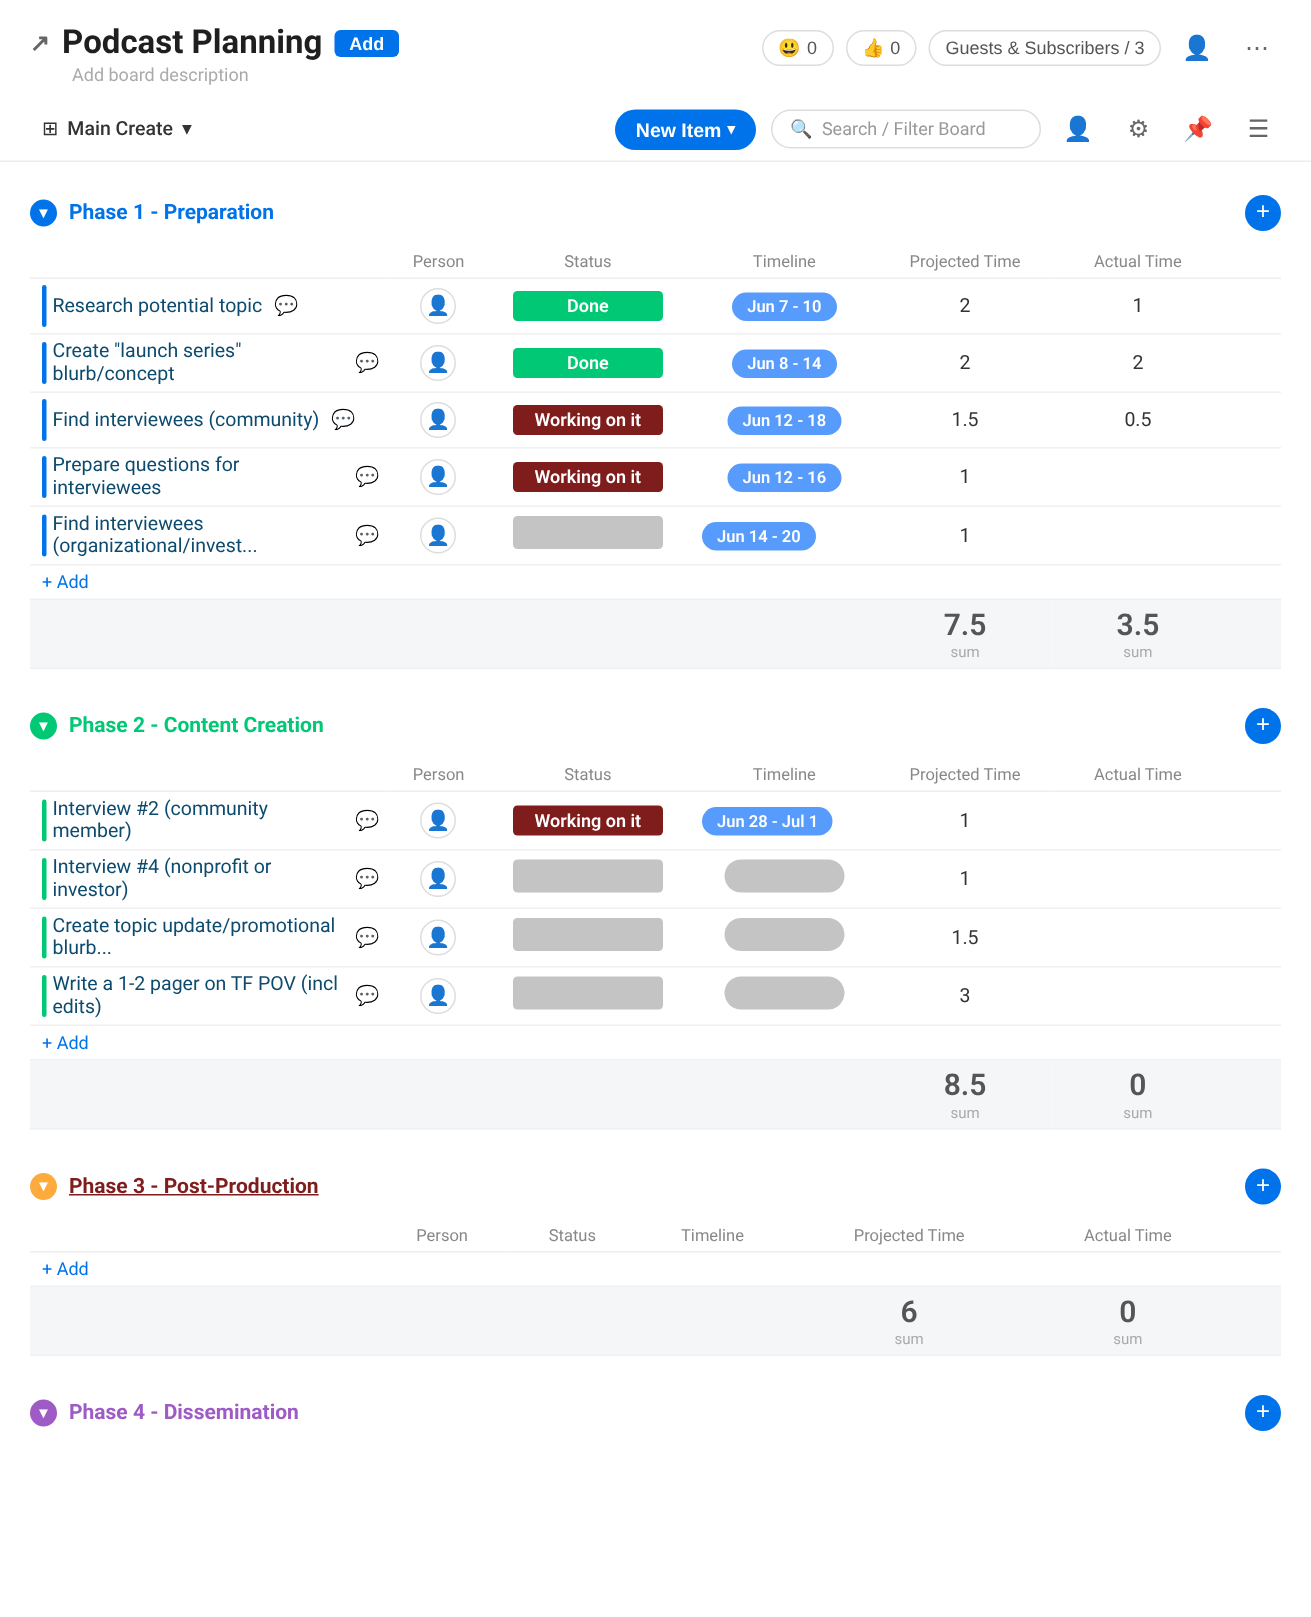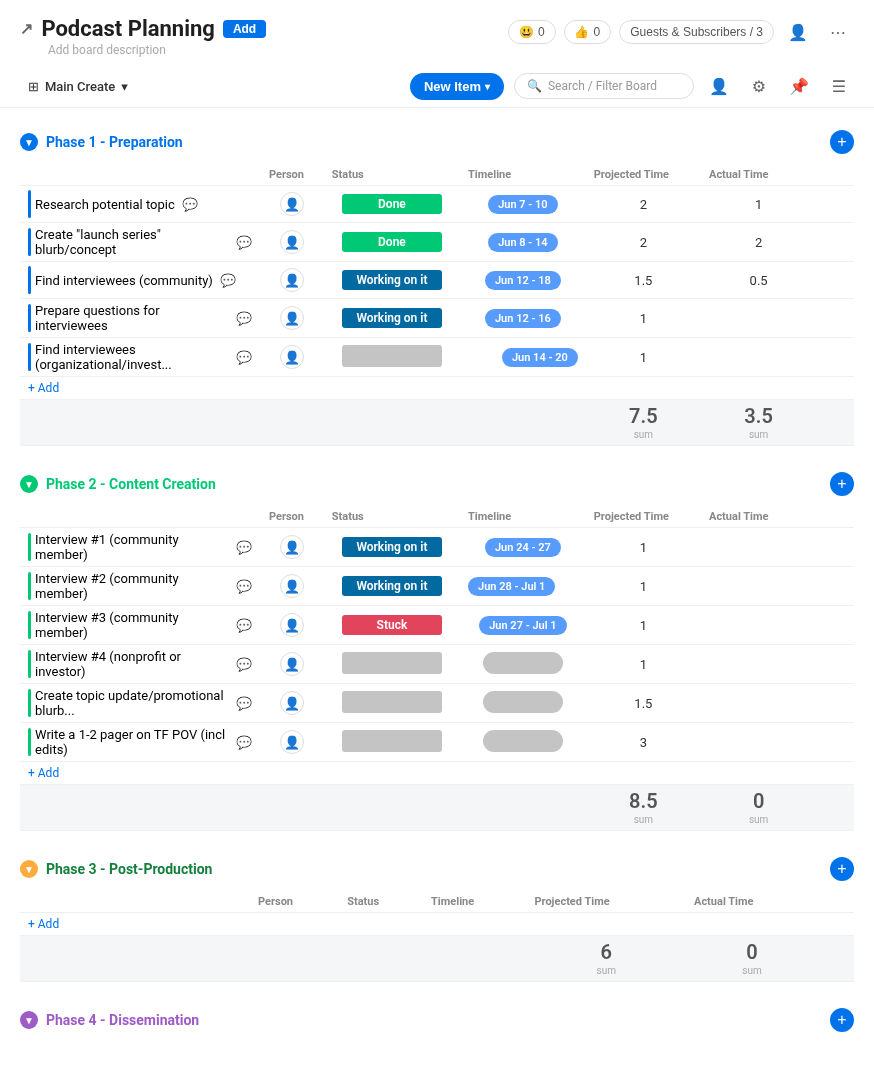--- a/index.html
+++ b/index.html
@@ -25,40 +25,40 @@
     .board { padding: 16px 20px; overflow-x: auto; }
     
     .phase-section { margin-bottom: 20px; }
     
     .phase-header { display: flex; align-items: center; gap: 8px; padding: 6px 0; margin-bottom: 4px; }
     .phase-toggle { width: 18px; height: 18px; border-radius: 50%; display: flex; align-items: center; justify-content: center; color: #fff; font-size: 10px; cursor: pointer; flex-shrink: 0; }
     .phase-title { font-size: 14px; font-weight: 700; }
     
     .phase-table { width: 100%; border-collapse: collapse; }
     .phase-table th { font-size: 11px; color: #888; font-weight: 400; padding: 4px 8px; text-align: left; border-bottom: 1px solid #eee; }
-    .phase-table th.center { text-align: left; font-weight: bold; }
+    .phase-table th.center { text-align: center; }
     .phase-table td { padding: 4px 8px; border-bottom: 1px solid #f0f0f0; vertical-align: middle; }
     
     .col-item { width: 230px; }
     .col-person { width: 60px; text-align: center; }
     .col-status { width: 130px; text-align: center; }
     .col-timeline { width: 120px; text-align: center; }
     .col-projected { width: 110px; text-align: center; }
     .col-actual { width: 110px; text-align: center; }
     .col-add { width: 36px; }
     
     .row-item-name { display: flex; align-items: center; gap: 4px; }
     .left-bar { width: 3px; height: 28px; border-radius: 2px; flex-shrink: 0; }
-    .item-name-text { font-size: 13px; color: #000000; }
+    .item-name-text { font-size: 13px; color: #0c4a6e; }
     .comment-icon { color: #ccc; font-size: 13px; margin-left: 4px; cursor: pointer; }
     .person-icon { width: 24px; height: 24px; border-radius: 50%; border: 1px solid #ddd; display: flex; align-items: center; justify-content: center; color: #bbb; font-size: 13px; margin: 0 auto; cursor: pointer; }
     
     .status-pill { border-radius: 3px; padding: 3px 8px; font-size: 12px; font-weight: 600; color: #fff; text-align: center; display: inline-block; min-width: 100px; }
     .status-done { background: #00c875; }
-    .status-working { background: #0369a1; }
+    .status-working { background: #7f1d1d; }
     .status-stuck { background: #e2445c; }
     .status-empty { background: #c4c4c4; min-width: 100px; height: 22px; border-radius: 3px; display: inline-block; }
     
     .timeline-pill { background: #579bfc; color: #fff; border-radius: 12px; padding: 3px 10px; font-size: 11px; font-weight: 600; display: inline-block; white-space: nowrap; }
     .timeline-empty { background: #c4c4c4; border-radius: 12px; width: 80px; height: 22px; display: inline-block; }
     
     .num-val { font-size: 13px; color: #333; text-align: center; }
     
     .add-row td { font-size: 12px; color: #0073ea; padding: 4px 8px; cursor: pointer; }
     
@@ -212,21 +212,21 @@
               <div class="row-item-name">
                 <div class="left-bar" style="background: rgb(0, 115, 234);"></div>
                 <span class="item-name-text">Find interviewees (organizational/invest...</span>
                 <span class="comment-icon">💬</span>
               </div>
             </td>
             <td class="col-person">
               <div class="person-icon">👤</div>
             </td>
             <td class="col-status" style="text-align: center;"><span class="status-empty"></span></td>
-            <td class="col-timeline" style="text-align: right;"><span class="timeline-pill">Jun 14 - 20</span></td>
+            <td class="col-timeline" style="text-align: left;"><span class="timeline-pill">Jun 14 - 20</span></td>
             <td class="col-projected num-val">1</td>
             <td class="col-actual num-val"></td>
             <td></td>
           </tr>
           <tr class="add-row">
             <td colspan="7">+ Add</td>
           </tr>
         </tbody>
         <tfoot>
           <tr class="sum-row">
@@ -254,63 +254,29 @@
             <th class="center">Projected Time</th>
             <th class="center">Actual Time</th>
             <th class="col-add"></th>
           </tr>
         </thead>
         <tbody>
           <tr>
             <td class="col-item">
               <div class="row-item-name">
                 <div class="left-bar" style="background: rgb(0, 200, 117);"></div>
-                <span class="item-name-text">Interview #1 (community member)</span>
-                <span class="comment-icon">💬</span>
-              </div>
-            </td>
-            <td class="col-person">
-              <div class="person-icon">👤</div>
-            </td>
-            <td class="col-status" style="text-align: center;"><span class="status-pill status-working">Working on it</span></td>
-            <td class="col-timeline" style="text-align: center;"><span class="timeline-pill">Jun 24 - 27</span></td>
-            <td class="col-projected num-val">1</td>
-            <td class="col-actual num-val"></td>
-            <td></td>
-          </tr>
-          <tr>
-            <td class="col-item">
-              <div class="row-item-name">
-                <div class="left-bar" style="background: rgb(0, 200, 117);"></div>
                 <span class="item-name-text">Interview #2 (community member)</span>
                 <span class="comment-icon">💬</span>
               </div>
             </td>
             <td class="col-person">
               <div class="person-icon">👤</div>
             </td>
             <td class="col-status" style="text-align: center;"><span class="status-pill status-working">Working on it</span></td>
             <td class="col-timeline" style="text-align: left;"><span class="timeline-pill">Jun 28 - Jul 1</span></td>
-            <td class="col-projected num-val">1</td>
-            <td class="col-actual num-val"></td>
-            <td></td>
-          </tr>
-          <tr>
-            <td class="col-item">
-              <div class="row-item-name">
-                <div class="left-bar" style="background: rgb(0, 200, 117);"></div>
-                <span class="item-name-text">Interview #3 (community member)</span>
-                <span class="comment-icon">💬</span>
-              </div>
-            </td>
-            <td class="col-person">
-              <div class="person-icon">👤</div>
-            </td>
-            <td class="col-status" style="text-align: center;"><span class="status-pill status-stuck">Stuck</span></td>
-            <td class="col-timeline" style="text-align: center;"><span class="timeline-pill">Jun 27 - Jul 1</span></td>
             <td class="col-projected num-val">1</td>
             <td class="col-actual num-val"></td>
             <td></td>
           </tr>
           <tr>
             <td class="col-item">
               <div class="row-item-name">
                 <div class="left-bar" style="background: rgb(0, 200, 117);"></div>
                 <span class="item-name-text">Interview #4 (nonprofit or investor)</span>
                 <span class="comment-icon">💬</span>
@@ -369,21 +335,21 @@
             <td><span class="sum-val">8.5</span><span class="sum-label">sum</span></td>
             <td><span class="sum-val">0</span><span class="sum-label">sum</span></td>
             <td></td>
           </tr>
         </tfoot>
       </table>
     </div>
     <div class="phase-section">
       <div class="phase-header">
         <div class="phase-toggle" style="background: rgb(253, 171, 61);">▼</div>
-        <span class="phase-title" style="color: #15803d;">Phase 3 - Post-Production</span>
+        <span class="phase-title" style="color: #7f1d1d; text-decoration: underline;">Phase 3 - Post-Production</span>
         <button class="add-phase-btn" style="margin-left: auto;">+</button>
       </div>
       <table class="phase-table">
         <thead>
           <tr>
             <th class="col-item"></th>
             <th class="center">Person</th>
             <th class="center">Status</th>
             <th class="center">Timeline</th>
             <th class="center">Projected Time</th>

